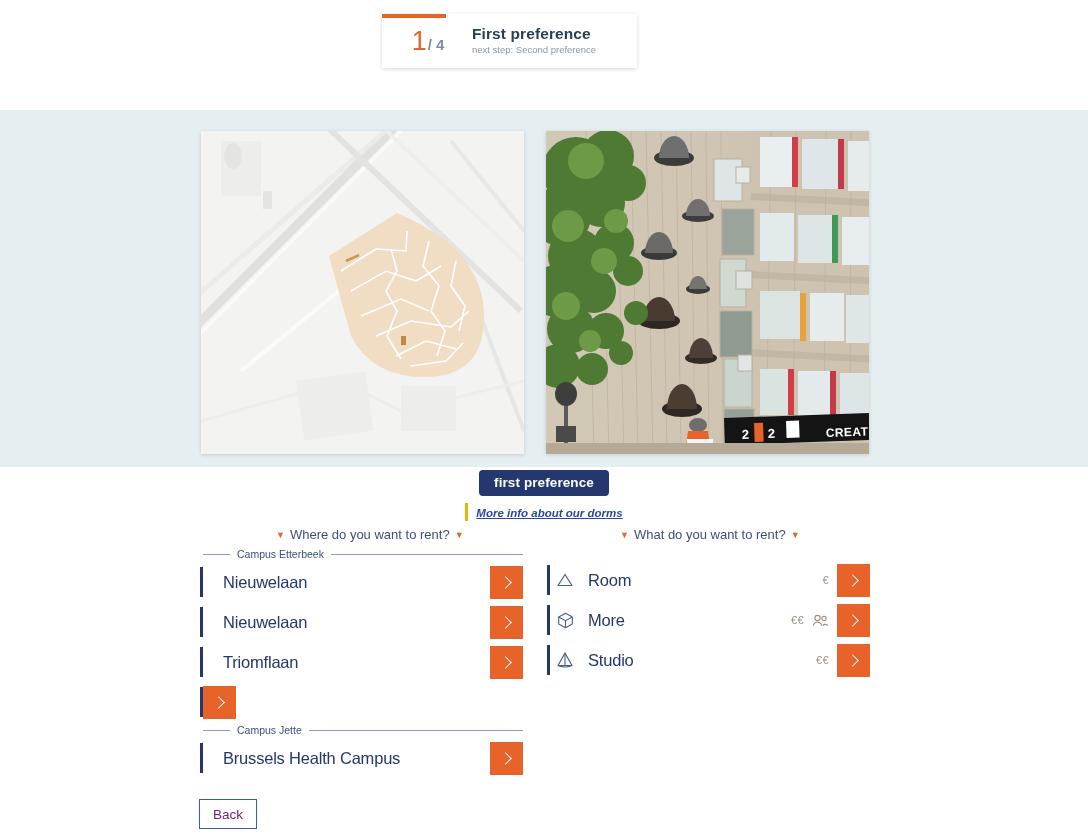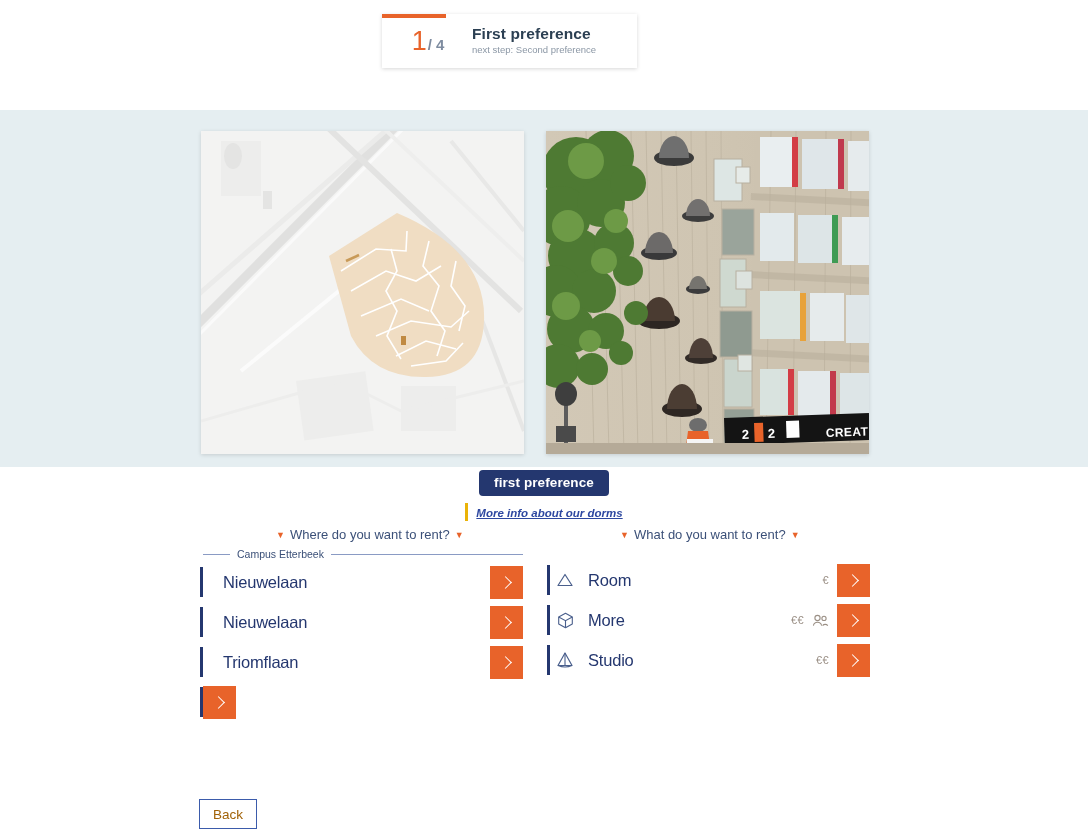--- a/index.html
+++ b/index.html
@@ -275,21 +275,21 @@
 
   
   .back-btn {
     position: absolute;
     left: 199px;
     top: 799px;
     width: 58px;
     height: 30px;
     border: 1px solid #3b5bab;
     background: #ffffff;
-    color: #a16207;
+    color: #701a75;
     font-size: 13.5px;
     font-family: "Liberation Sans", sans-serif;
     cursor: pointer;
     padding: 0;
   }
 
   svg { display: block; }
 </style>
 </head>
 <body>
@@ -559,21 +559,33 @@
       </span>
   </div>
 
   <div class="list-row">
     <span class="row-bar"></span>
     <span class="row-go">
         <span class="chev"></span>
       </span>
   </div>
 
-
+  <div class="group-sep">
+    <span class="line line-a"></span>
+    <span class="glabel">Campus Jette</span>
+    <span class="line line-b"></span>
+  </div>
+
+  <div class="list-row">
+    <span class="row-bar"></span>
+    <span class="row-label">Brussels Health Campus</span>
+    <span class="row-go">
+        <span class="chev"></span>
+      </span>
+  </div>
 </div>
 
 <div class="list-right">
 
   <div class="list-row">
     <span class="row-bar"></span>
     <span class="row-icon">
       <svg width="16" height="14" viewBox="0 0 16 14">
           <path d="M8 1.5 L15 12.5 L1 12.5 Z" fill="none" stroke="#4a5f8c" stroke-width="1.2" stroke-linejoin="round"></path>
         </svg>

